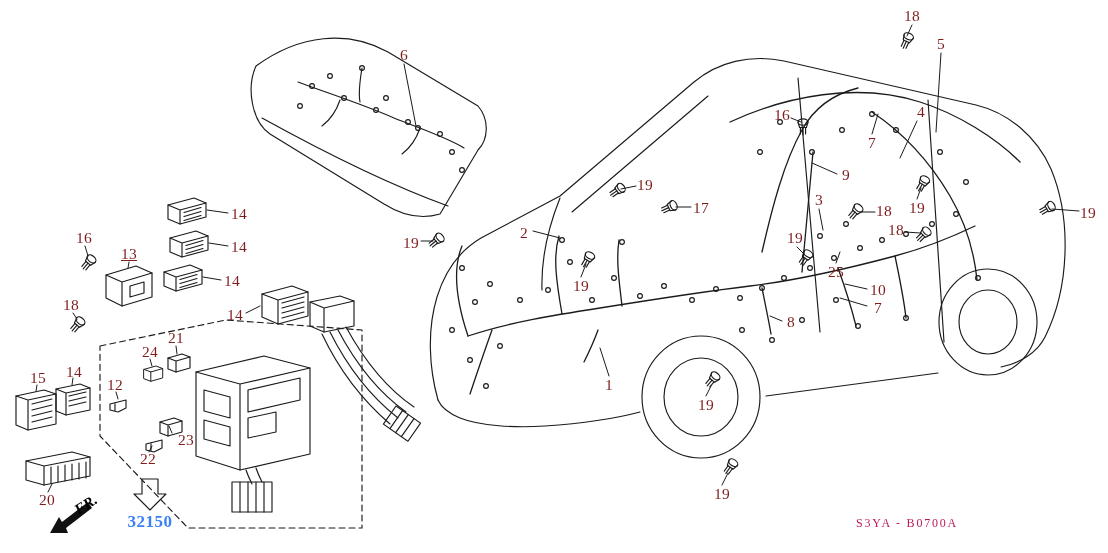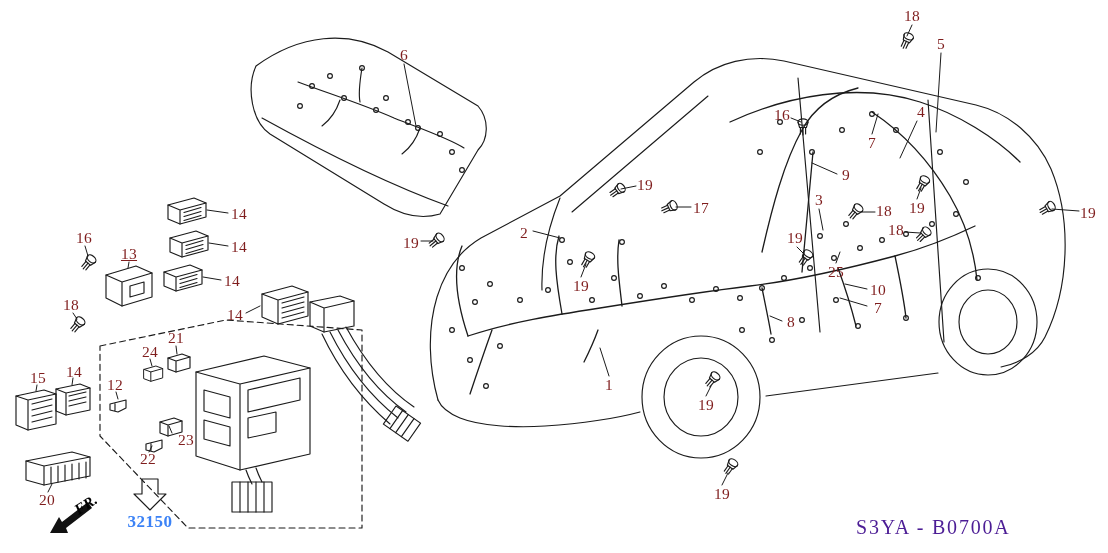--- a/index.html
+++ b/index.html
@@ -20,21 +20,21 @@
     position:absolute; left:150px; top:512px; transform:translateX(-50%);
     font-weight:bold; font-size:17px; color:#3b82f6; letter-spacing:.5px;
   }
   .fr-label {
     position:absolute; left:86px; top:505px;
     transform:translate(-50%,-50%) rotate(-33deg);
     font-weight:bold; font-style:italic; font-size:15px; color:#000;
   }
   .diagram-code {
     position:absolute; left:856px; top:516px;
-    font-size:20px; color:#4c1d95; letter-spacing:1.8px; white-space:nowrap;
+    font-size:12px; color:#be185d; letter-spacing:1.8px; white-space:nowrap;
   }
 </style>
 </head>
 <body>
 
 <div class="stage">
 
   <svg width="1108" height="553" viewBox="0 0 1108 553" fill="none" stroke="#1b1b1b" stroke-width="1.15" stroke-linecap="round" stroke-linejoin="round">
 
     <defs>

